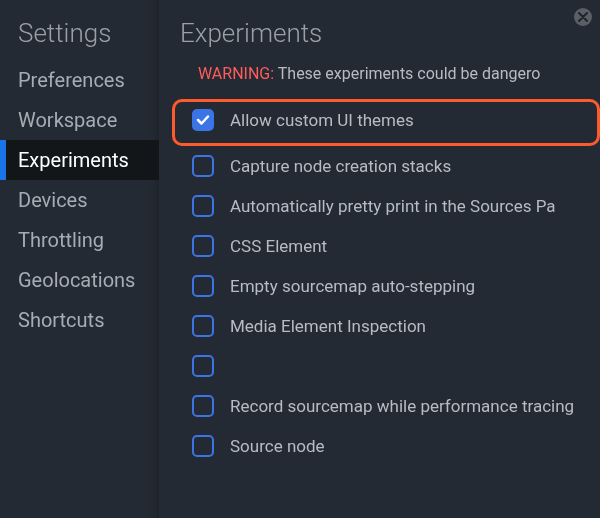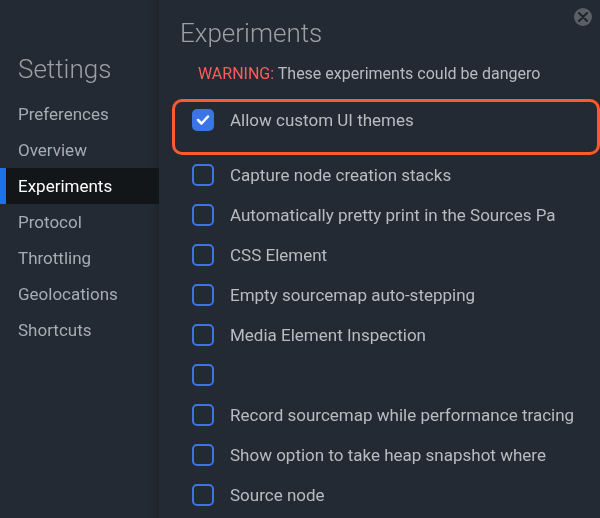--- a/index.html
+++ b/index.html
@@ -17,24 +17,23 @@
     background: #242a33;
     padding-top: 18px;
     border-right: 1px solid transparent;
     box-shadow: inset -10px 0 10px -10px rgba(0,0,0,0.3);
   }
   .sidebar-title {
     font-size: 26px;
     font-weight: 300;
     color: #9aa0a6;
     padding: 0 18px 12px 18px;
-    margin-top: 36px;
   }
   .sidebar-item {
-    font-size: 17px;
+    font-size: 20px;
     font-weight: 400;
     color: #a6acb4;
     padding: 8px 18px;
     cursor: pointer;
   }
   .sidebar-item.active {
     background: #131619;
     color: #ffffff;
     position: relative;
   }
@@ -68,21 +67,21 @@
   .option-row {
     display: flex;
     align-items: center;
     gap: 16px;
     padding: 9px 10px 9px 20px;
     white-space: nowrap;
   }
   .option-row.highlight {
     border: 3px solid #ff5a2e;
     border-radius: 10px;
-    padding: 7px 7px 21px 17px;
+    padding: 7px 7px 12px 17px;
   }
   .checkbox {
     width: 22px;
     height: 22px;
     border: 2.5px solid #3b74e6;
     border-radius: 5px;
     display: flex;
     align-items: center;
     justify-content: center;
     flex-shrink: 0;
@@ -109,23 +108,23 @@
   }
   .close-btn svg { display: block; }
 </style>
 </head>
 <body>
 
 <div class="sidebar">
   <div class="sidebar-title">Settings</div>
   <div id="sidebar-items">
       <div class="sidebar-item"><span>Preferences</span></div>
-      <div class="sidebar-item"><span>Overview</span></div>
+      <div class="sidebar-item"><span>Workspace</span></div>
       <div class="sidebar-item active"><span>Experiments</span></div>
-      <div class="sidebar-item"><span>Protocol</span></div>
+      <div class="sidebar-item"><span>Devices</span></div>
       <div class="sidebar-item"><span>Throttling</span></div>
       <div class="sidebar-item"><span>Geolocations</span></div>
       <div class="sidebar-item"><span>Shortcuts</span></div>
     </div>
 </div>
 
 <div class="main">
   <div class="close-btn">
     <svg width="10" height="10" viewBox="0 0 10 10">
       <path d="M1 1 L9 9 M9 1 L1 9" stroke="#1e232a" stroke-width="2" stroke-linecap="round"></path>
@@ -167,20 +166,16 @@
       </div>
       <div class="option-row">
         <div class="checkbox"></div>
       </div>
       <div class="option-row">
         <div class="checkbox"></div>
         <span class="option-label">Record sourcemap while performance tracing</span>
       </div>
       <div class="option-row">
         <div class="checkbox"></div>
-        <span class="option-label">Show option to take heap snapshot where</span>
-      </div>
-      <div class="option-row">
-        <div class="checkbox"></div>
         <span class="option-label">Source node</span>
       </div>
     </div>
 </div>
 
 </body></html>

